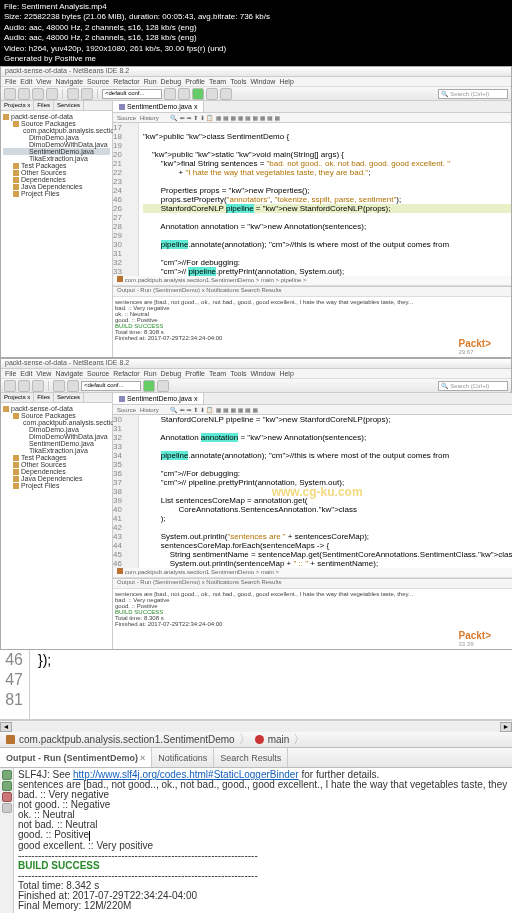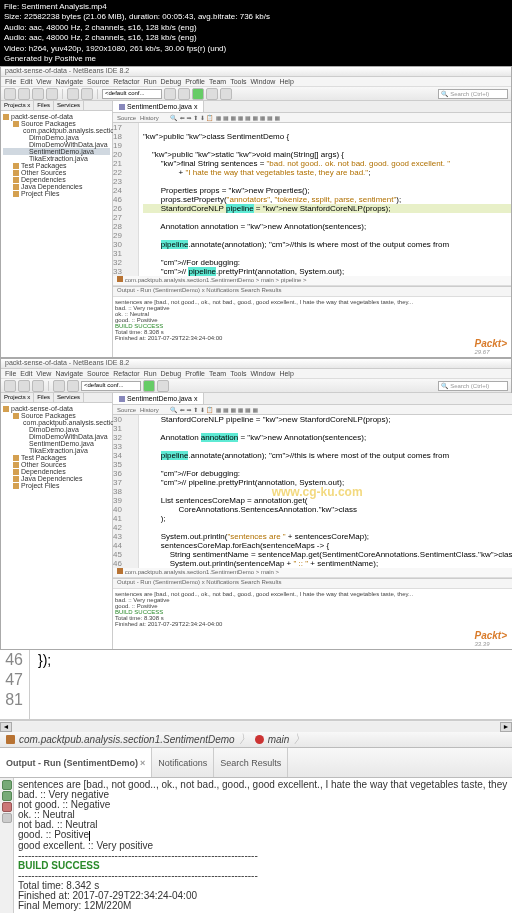--- a/index.html
+++ b/index.html
@@ -32,39 +32,39 @@
 .gutter { width:26px; background:#f0f0f0; border-right:1px solid #ddd; color:#888; text-align:left; padding-right:3px;}
 .gutter div { height:9px; line-height:9px;}
 .lines { flex:1; padding-left:4px; overflow:hidden;}
 .lines div { height:9px; line-height:9px; white-space:pre;}
 .str { color:#b07000; }
 .hl { background:#5eead4; }
 .hlg { background:#e8f0c8; display:inline-block; width:100%;}
 .bottom-panel { border-top:1px solid #ccc; }
 .bp-bread { height:10px; background:#f5f5f5; font-size:6px; padding-left:4px; color:#666; border-bottom:1px solid #ddd;}
 .console { background:#fff; font-family:"Courier New",monospace; font-size:6px; color:#444; padding:2px; height:60px; overflow:hidden;}
-.packt { position:absolute; right:4px; bottom:2px; color:#d97b2a; font-weight:bold; font-size:10px;font-style:italic;}
+.packt { position:absolute; right:20px; bottom:2px; color:#d97b2a; font-weight:bold; font-size:10px;}
 .packt .pg { color:#999; font-size:6px; font-weight:normal;}
 .watermark { position:absolute; left:50%; top:50%; transform:translate(-50%,-50%); color:#f0d060; font-size:12px; font-weight:bold; opacity:0.8;}
 
 .big-gutter { background:#fff; border-right:1px solid #ccc; font-family:"Courier New",monospace; font-size:16px; color:#888; text-align:right; padding-right:6px; width:30px;}
 .big-gutter div { height:20px; line-height:20px;}
 .big-code { flex:1; background:#fff; font-family:"Courier New",monospace; font-size:14px; padding-left:8px;}
 .big-code div { height:20px; line-height:20px;}
 .big-wrap { display:flex; height:70px; border-bottom:1px solid #ccc;}
 .scroll-h { height:12px; background:#f0f0f0; border-top:1px solid #ccc; display:flex; align-items:center;}
 .scroll-btn { width:12px;height:10px;background:#ddd;border:1px solid #aaa;display:flex;align-items:center;justify-content:center;font-size:7px;}
 .scroll-track{ flex:1; height:10px; background:#eee;}
 
-.fat-bread { background:linear-gradient(#f8f8f8,#e8e8e8); height:16px; border-bottom:1px solid #bbb; font-size:10px; display:flex; align-items:center; padding-left:6px; color:#444; gap:4px;font-style:italic;}
+.fat-bread { background:linear-gradient(#f8f8f8,#e8e8e8); height:16px; border-bottom:1px solid #bbb; font-size:10px; display:flex; align-items:center; padding-left:6px; color:#444; gap:4px;}
 .fat-bread .cube { width:9px;height:9px;background:#b87333;border-radius:1px;}
 .fat-bread .sep { color:#aaa; font-size:12px;}
 .fat-bread .m-icon { width:9px;height:9px;background:#cc3333;border-radius:50%;}
 
-.out-tabs { height:30px; background:linear-gradient(#f8f8f8,#e8e8e8); display:flex; font-size:9px; border-bottom:1px solid #bbb;}
+.out-tabs { height:20px; background:linear-gradient(#f8f8f8,#e8e8e8); display:flex; font-size:9px; border-bottom:1px solid #bbb;}
 .out-tab { padding:1px 6px; border-right:1px solid #ccc; color:#555; display:flex; align-items:center; gap:2px;}
 .out-tab.active { background:#fff; font-weight:bold;}
 .out-tab .x { color:#999; cursor:pointer;}
 .out-body { display:flex; background:#fff; }
 .out-side { width:14px; background:#f0f0f0; border-right:1px solid #ccc; display:flex; flex-direction:column; gap:1px; padding-top:2px;}
 .out-side .ob { width:10px;height:10px;margin:0 auto;background:#7a7; border:1px solid #585; border-radius:2px;}
 .out-side .ob.red { background:#c77; border-color:#955;}
 .out-side .ob.gray { background:#ccc; border-color:#aaa;}
 .out-console { flex:1; font-family:"Courier New",monospace; font-size:10px; color:#333; padding:2px 4px; line-height:1.0;}
 .out-console .link { color:#1560bd; text-decoration:underline;}
@@ -417,20 +417,21 @@
   <div class="out-tab">Search Results</div>
 </div>
 <div class="out-body">
   <div class="out-side">
     <div class="ob"></div>
     <div class="ob"></div>
     <div class="ob red"></div>
     <div class="ob gray"></div>
   </div>
   <div class="out-console">
+    <div><span>SLF4J: See </span><span class="link">http://www.slf4j.org/codes.html#StaticLoggerBinder</span><span> for further details.</span></div>
     <div>sentences are [bad., not good.., ok., not bad., good., good excellent., I hate the way that vegetables taste, they</div>
     <div>bad. :: Very negative</div>
     <div>not good. :: Negative</div>
     <div>ok. :: Neutral</div>
     <div>not bad. :: Neutral</div>
     <div><span>good. :: Positive</span><span class="cursor"></span></div>
     <div>good excellent. :: Very positive</div>
     <div class="hr">------------------------------------------------------------------------</div>
     <div class="green">BUILD SUCCESS</div>
     <div class="hr">------------------------------------------------------------------------</div>

